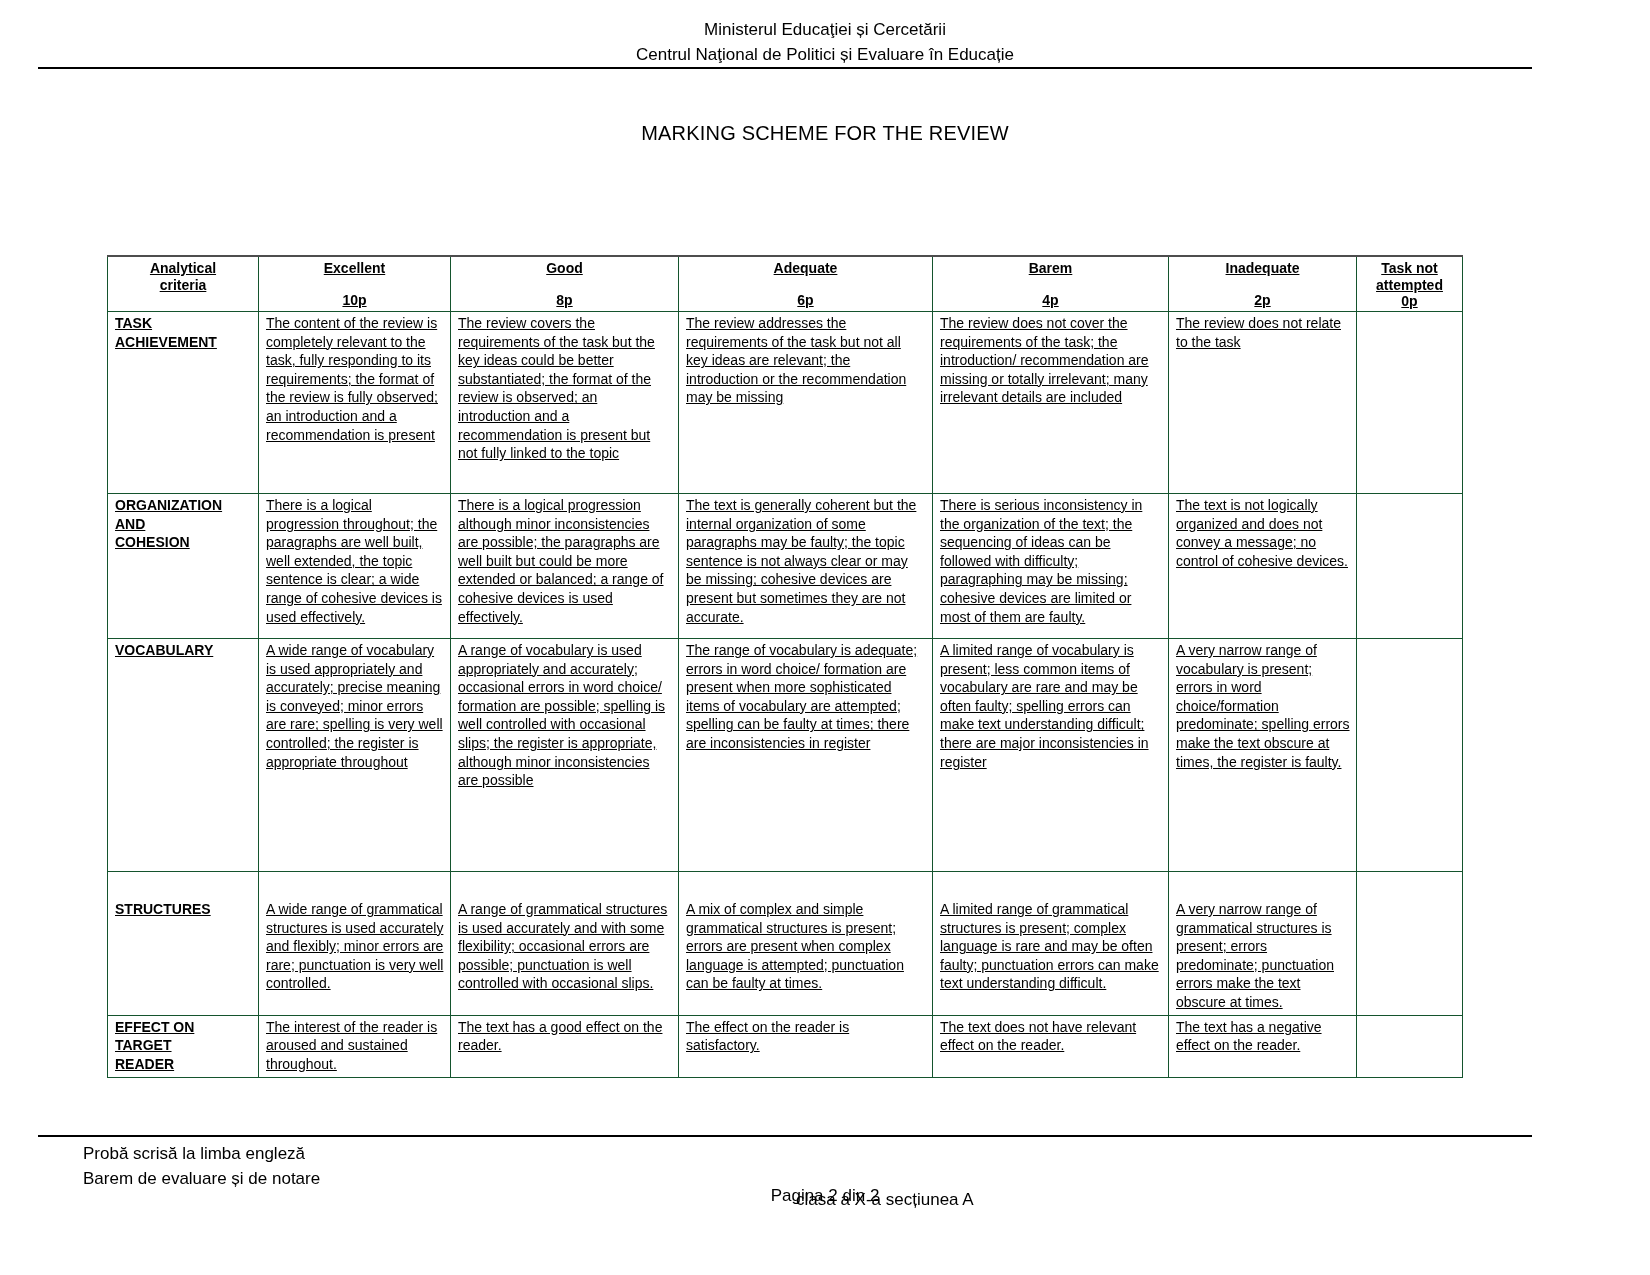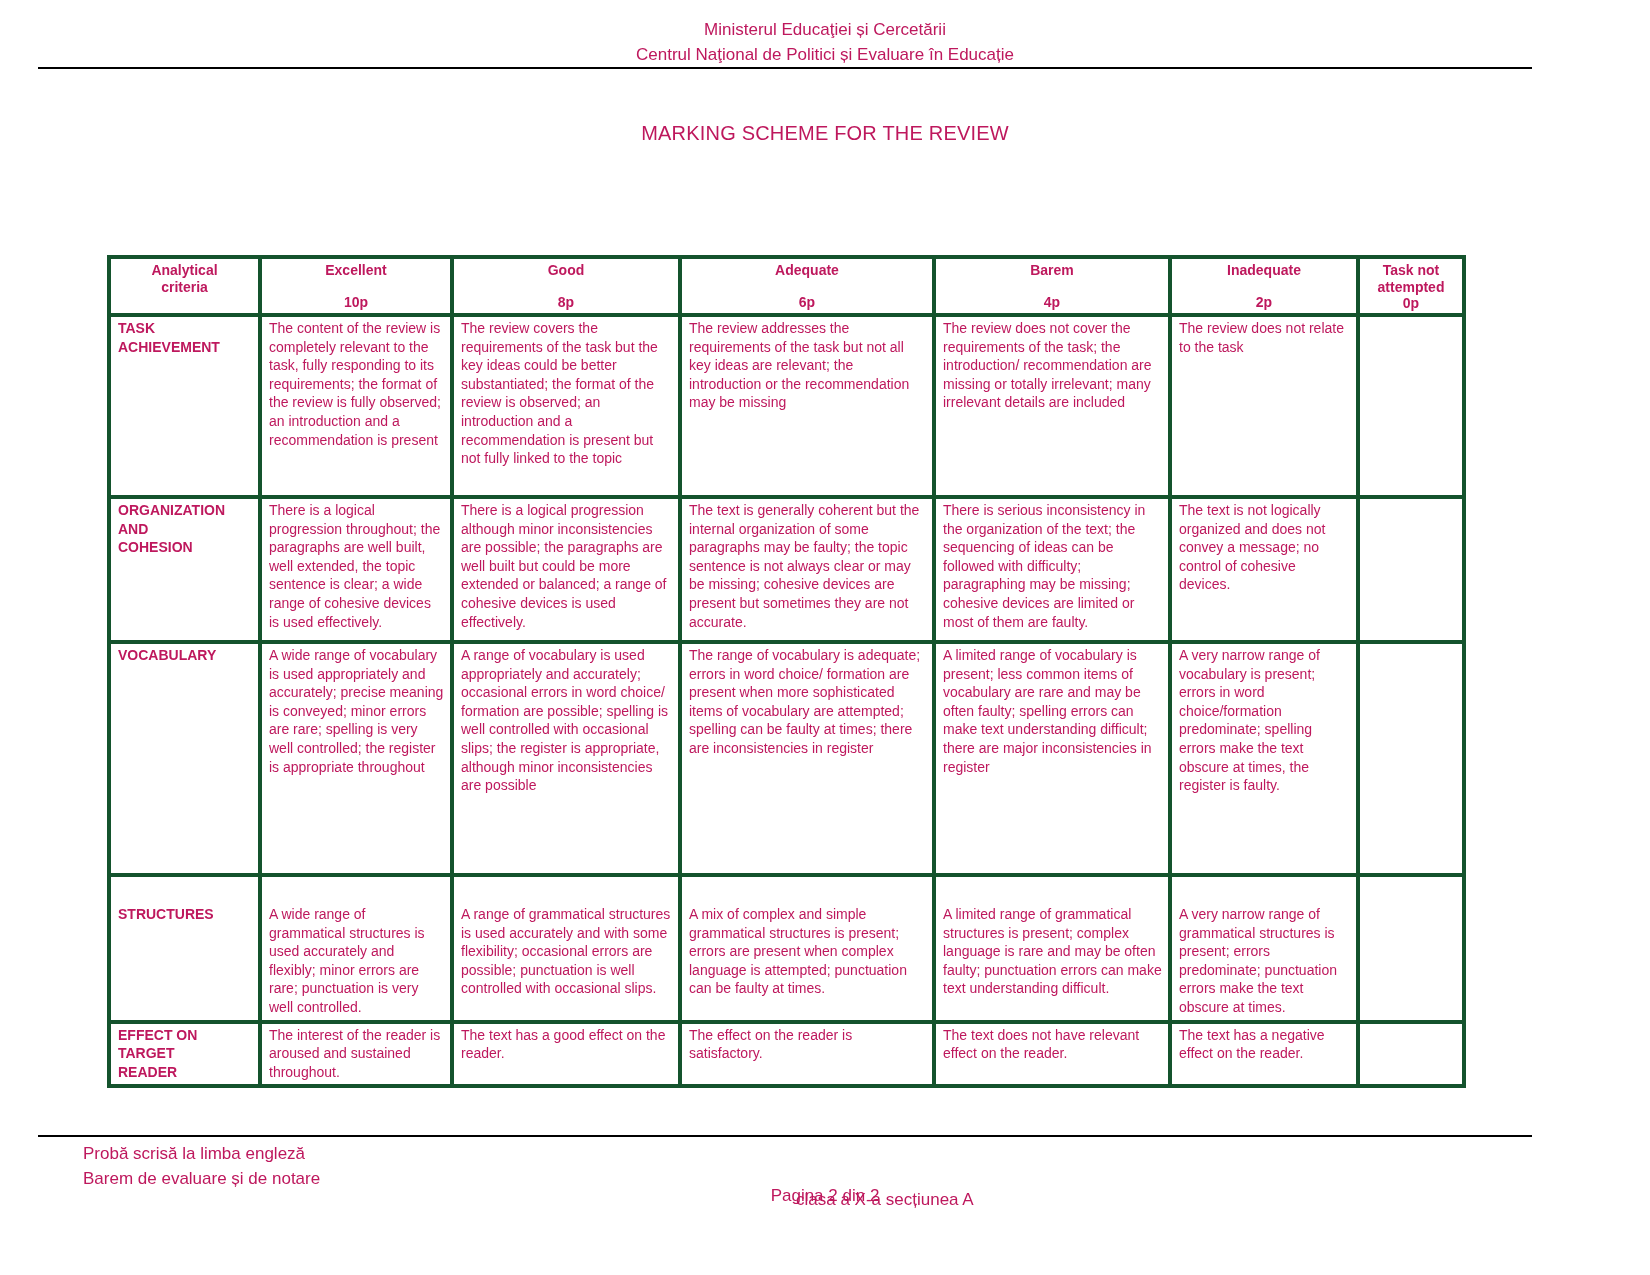--- a/index.html
+++ b/index.html
@@ -2,21 +2,21 @@
 <html><head>
 <meta charset="utf-8">
 <style>
   * { margin: 0; padding: 0; box-sizing: border-box; }
   html, body { background: #ffffff; }
   .page {
     position: relative;
     width: 1650px;
     height: 1275px;
     background: #ffffff;
-    color: #be185d;
+    color: #000000;
     font-family: "Liberation Sans", "DejaVu Sans", sans-serif;
     overflow: hidden;
   }
   .doc-header {
     padding-top: 18px;
     text-align: center;
     font-size: 17px;
     line-height: 1.45;
   }
   .header-rule {
@@ -41,23 +41,24 @@
     position: absolute;
     top: 255px;
     left: 107px;
     width: 1355px;
     border-collapse: collapse;
     table-layout: fixed;
     border: 1px solid #000;
     border-top: 2px solid #4d4d4d;
   }
   .rubric th, .rubric td {
-    border: 4px solid #14532d;
+    border: 1px solid #14532d;
     vertical-align: top;
     text-align: left;
+    text-decoration: underline;
   }
   .rubric th {
     font-size: 14px;
     font-weight: bold;
     text-align: center;
     padding: 3px 4px;
   }
   .th-inner {
     display: flex;
     flex-direction: column;

